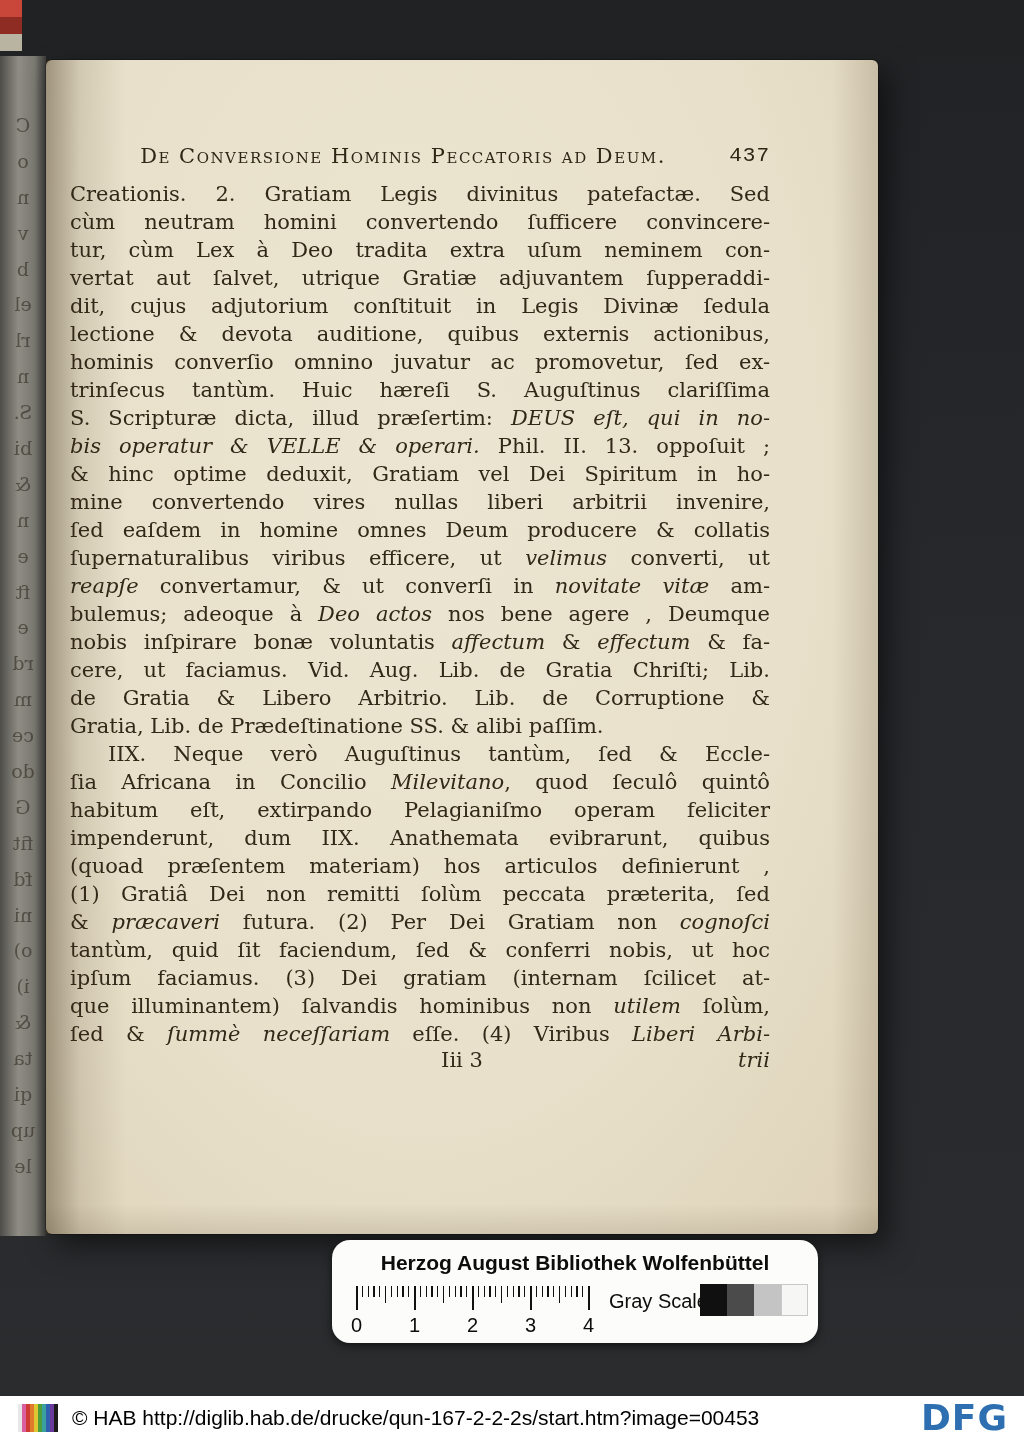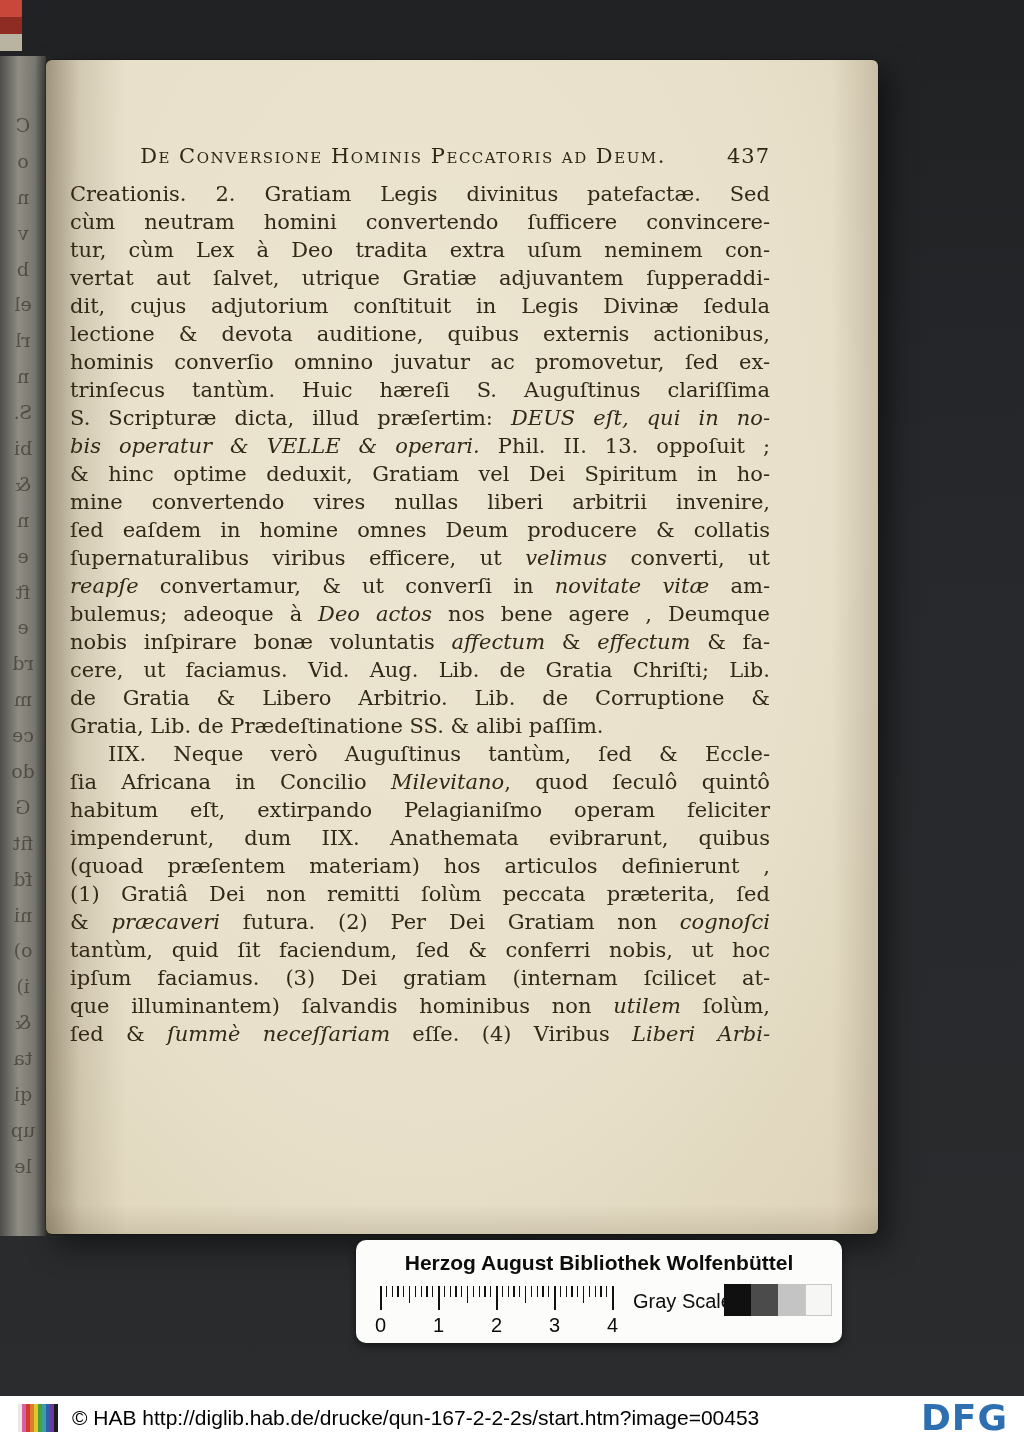--- a/index.html
+++ b/index.html
@@ -24,35 +24,35 @@
     background:radial-gradient(ellipse at 45% 35%, #ece5d1 0%, #e8e0ca 60%, #ddd2b8 100%);
     box-shadow:0 0 0 1px rgba(0,0,0,0.25), 10px 12px 28px rgba(0,0,0,0.5);border-radius:6px; }
   .paper::before { content:""; position:absolute; inset:0; pointer-events:none;
     background:linear-gradient(90deg, rgba(60,45,22,0.42) 0, rgba(60,45,22,0.12) 34px, rgba(60,45,22,0) 80px),
                linear-gradient(270deg, rgba(60,45,22,0.16) 0, rgba(60,45,22,0) 46px),
                linear-gradient(0deg, rgba(60,45,22,0.12) 0, rgba(60,45,22,0) 30px); }
 
   .header { position:relative; margin:84px 0 0 24px; width:700px; height:30px;
     font-variant:small-caps; letter-spacing:1.5px; font-size:21px; color:#2f2616; }
   .header .title { position:absolute; left:0; right:34px; text-align:center; }
-  .header .pagenum { position:absolute; right:0; top:0; letter-spacing:1px; }
+  .header .pagenum { position:absolute; right:0; top:0; letter-spacing:1px;font-family:Liberation Mono, monospace; }
 
   .body { margin:6px 0 0 24px; width:700px; font-size:21px; line-height:28px; color:#322818; }
   .line { text-align:justify; text-align-last:justify; }
   .line.endline { text-align-last:left; }
   .line.indent { text-indent:38px; }
   .it { font-style:italic; }
 
   .sigrow { position:relative; margin:0 0 0 24px; width:700px; font-size:21px; color:#322818; height:30px; }
   .sig { position:absolute; left:0; right:0; text-align:center; transform:translateX(42px); }
   .catchword { position:absolute; right:0; font-style:italic; }
 
   
-  .ruler-box { position:absolute; left:356px; top:1240px; width:486px; height:103px;
-    background:#fcfcfa; border-radius:10px; box-shadow:0 3px 8px rgba(0,0,0,0.55);
+  .ruler-box { position:absolute; left:332px; top:1240px; width:486px; height:103px;
+    background:#fcfcfa; border-radius:18px; box-shadow:0 3px 8px rgba(0,0,0,0.55);
     font-family:"Liberation Sans", sans-serif; color:#0d0d0d; }
   .ruler-title { text-align:center; font-weight:bold; font-size:21px; margin-top:11px; }
   .ticks { position:absolute; left:24px; top:46px; width:236px; height:26px;
     background-image:
       repeating-linear-gradient(to right,#111 0 1.8px, transparent 1.8px 58px),
       repeating-linear-gradient(to right,#111 0 1.4px, transparent 1.4px 29px),
       repeating-linear-gradient(to right,#111 0 1.1px, transparent 1.1px 5.8px);
     background-size:236px 24px, 236px 17px, 236px 11px;
     background-repeat:no-repeat; }
   .ruler-numbers { position:absolute; left:24px; top:74px; width:236px; height:24px; font-size:20px; }
@@ -146,20 +146,24 @@
         <div class="line"><span>habitum eſt, extirpando Pelagianiſmo operam feliciter</span></div>
         <div class="line"><span>impenderunt, dum IIX. Anathemata evibrarunt, quibus</span></div>
         <div class="line"><span>(quoad præſentem materiam) hos articulos definierunt ,</span></div>
         <div class="line"><span>(1) Gratiâ Dei non remitti ſolùm peccata præterita, ſed</span></div>
         <div class="line"><span>&amp; </span><span class="it">præcaveri</span><span> futura. (2) Per Dei Gratiam non </span><span class="it">cognoſci</span></div>
         <div class="line"><span>tantùm, quid ſit faciendum, ſed &amp; conferri nobis, ut hoc</span></div>
         <div class="line"><span>ipſum faciamus. (3) Dei gratiam (internam ſcilicet at-</span></div>
         <div class="line"><span>que illuminantem) ſalvandis hominibus non </span><span class="it">utilem</span><span> ſolùm,</span></div>
         <div class="line"><span>ſed &amp; </span><span class="it">ſummè neceſſariam</span><span> eſſe. (4) Viribus </span><span class="it">Liberi Arbi-</span></div>
       </div>
+    <div class="sigrow">
+      <span class="sig">Iii 3</span>
+      <span class="catchword">trii</span>
+    </div>
   </div>
 
   <div class="ruler-box">
     <div class="ruler-title">Herzog August Bibliothek Wolfenbüttel</div>
     <div class="ticks"></div>
     <div class="ruler-numbers">
         <span style="left: 0px;">0</span>
         <span style="left: 58px;">1</span>
         <span style="left: 116px;">2</span>
         <span style="left: 174px;">3</span>

